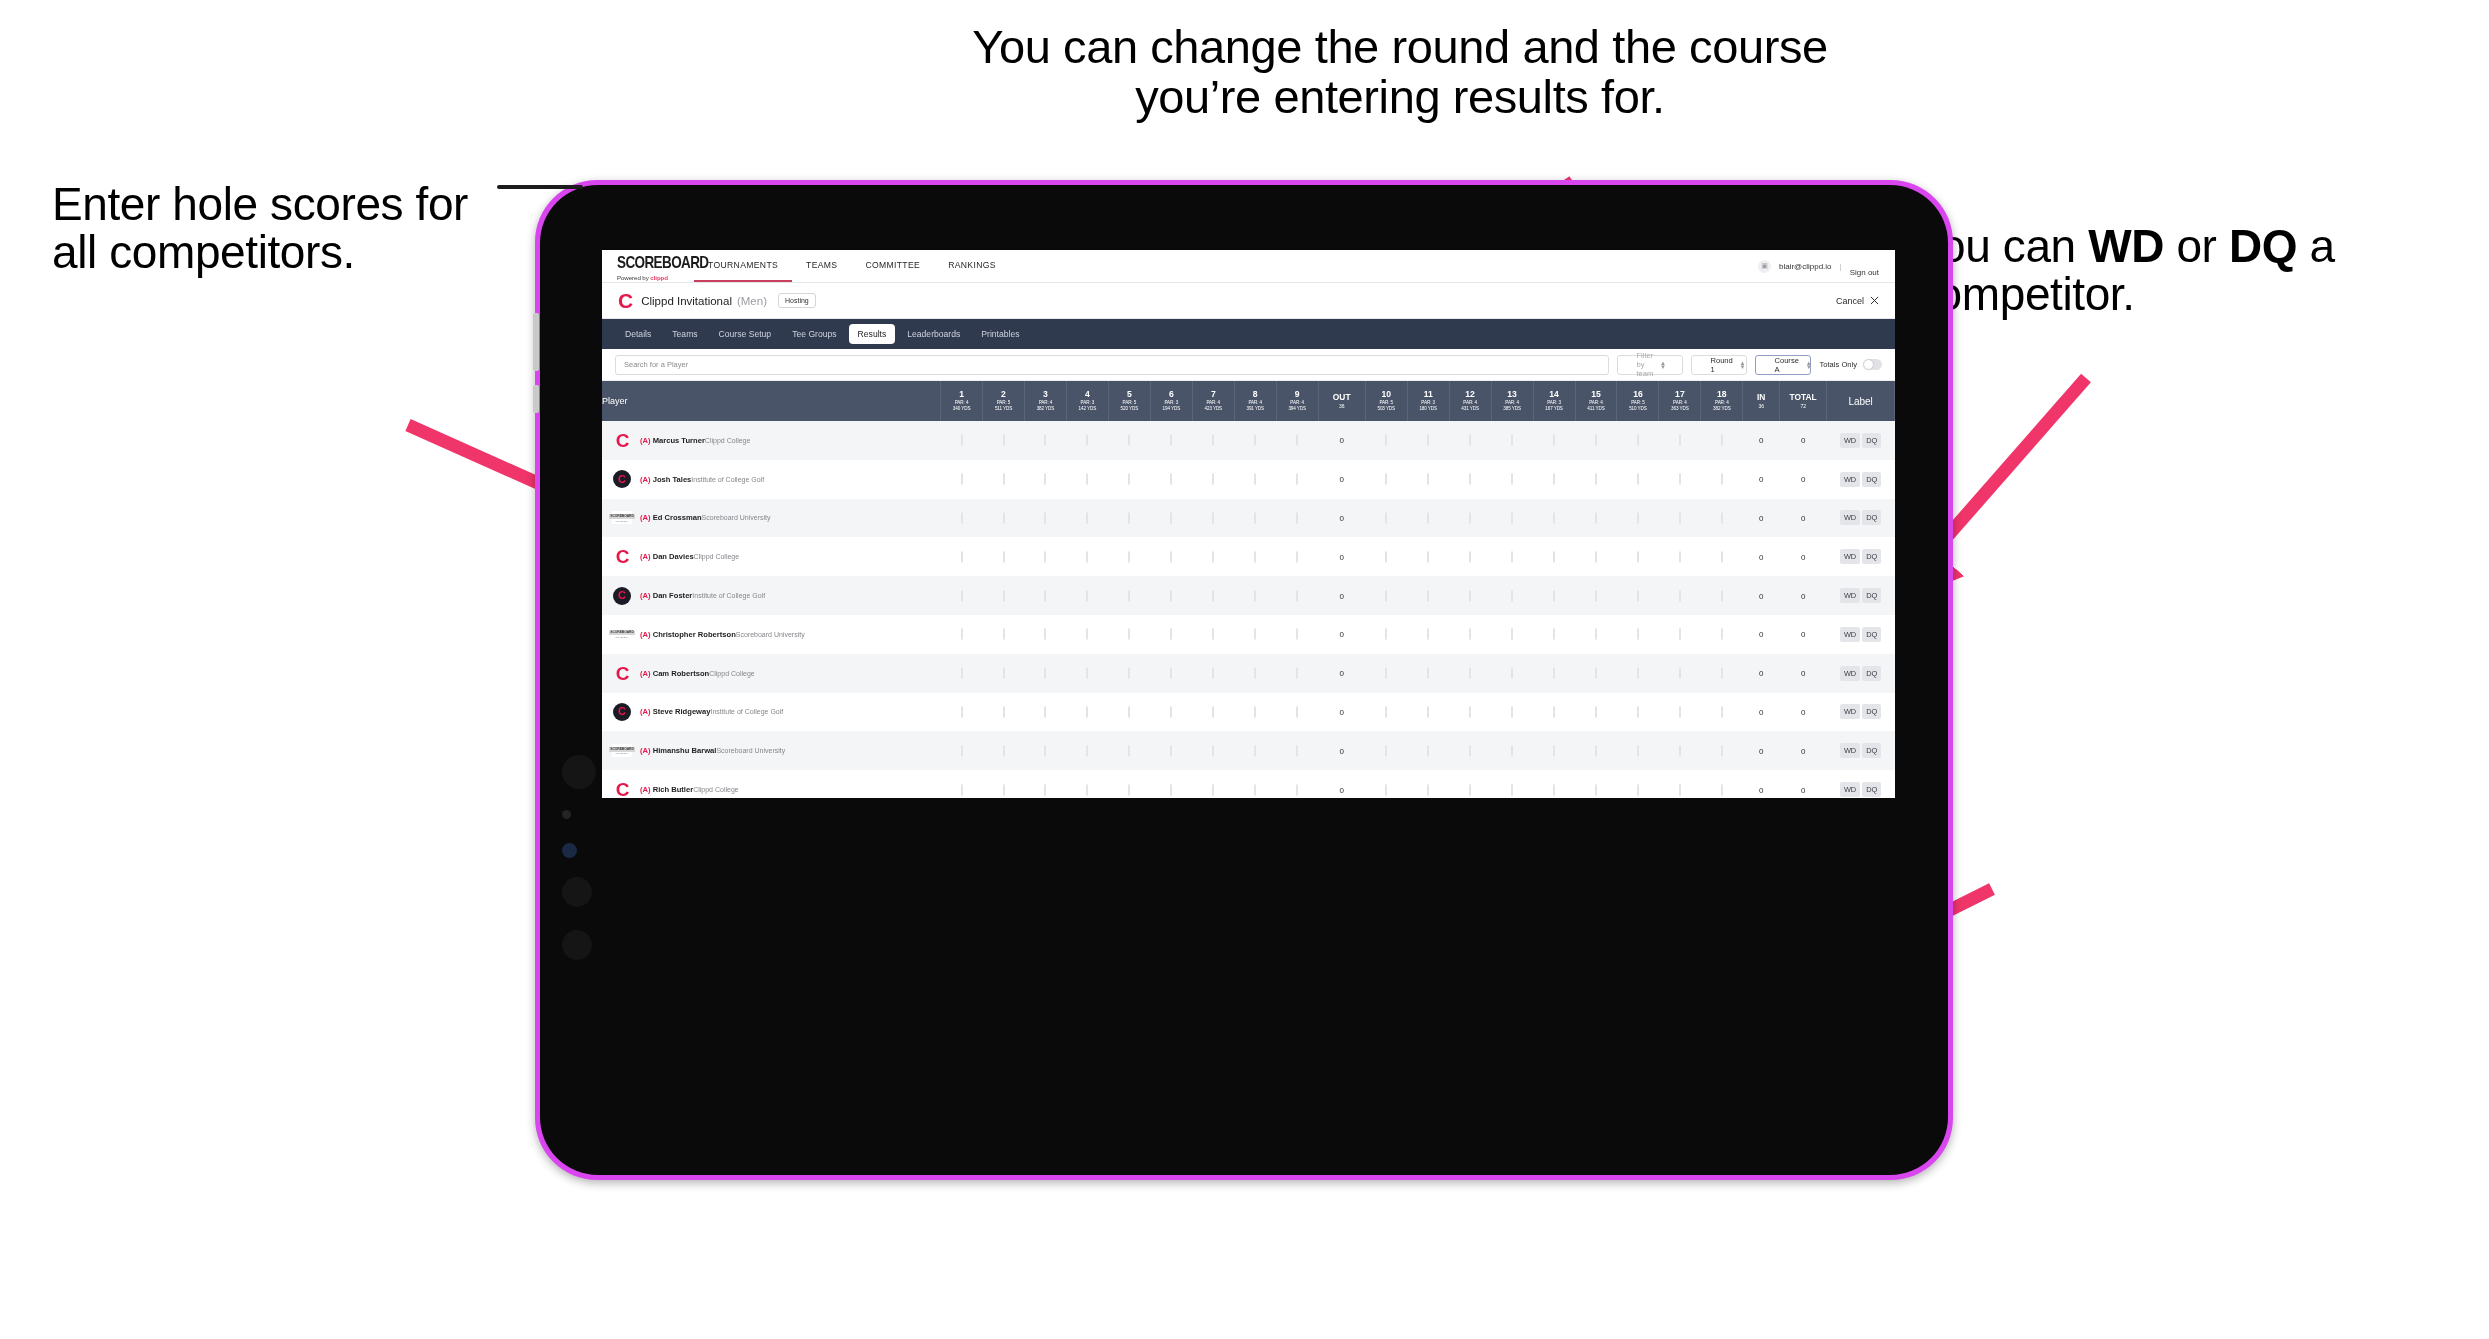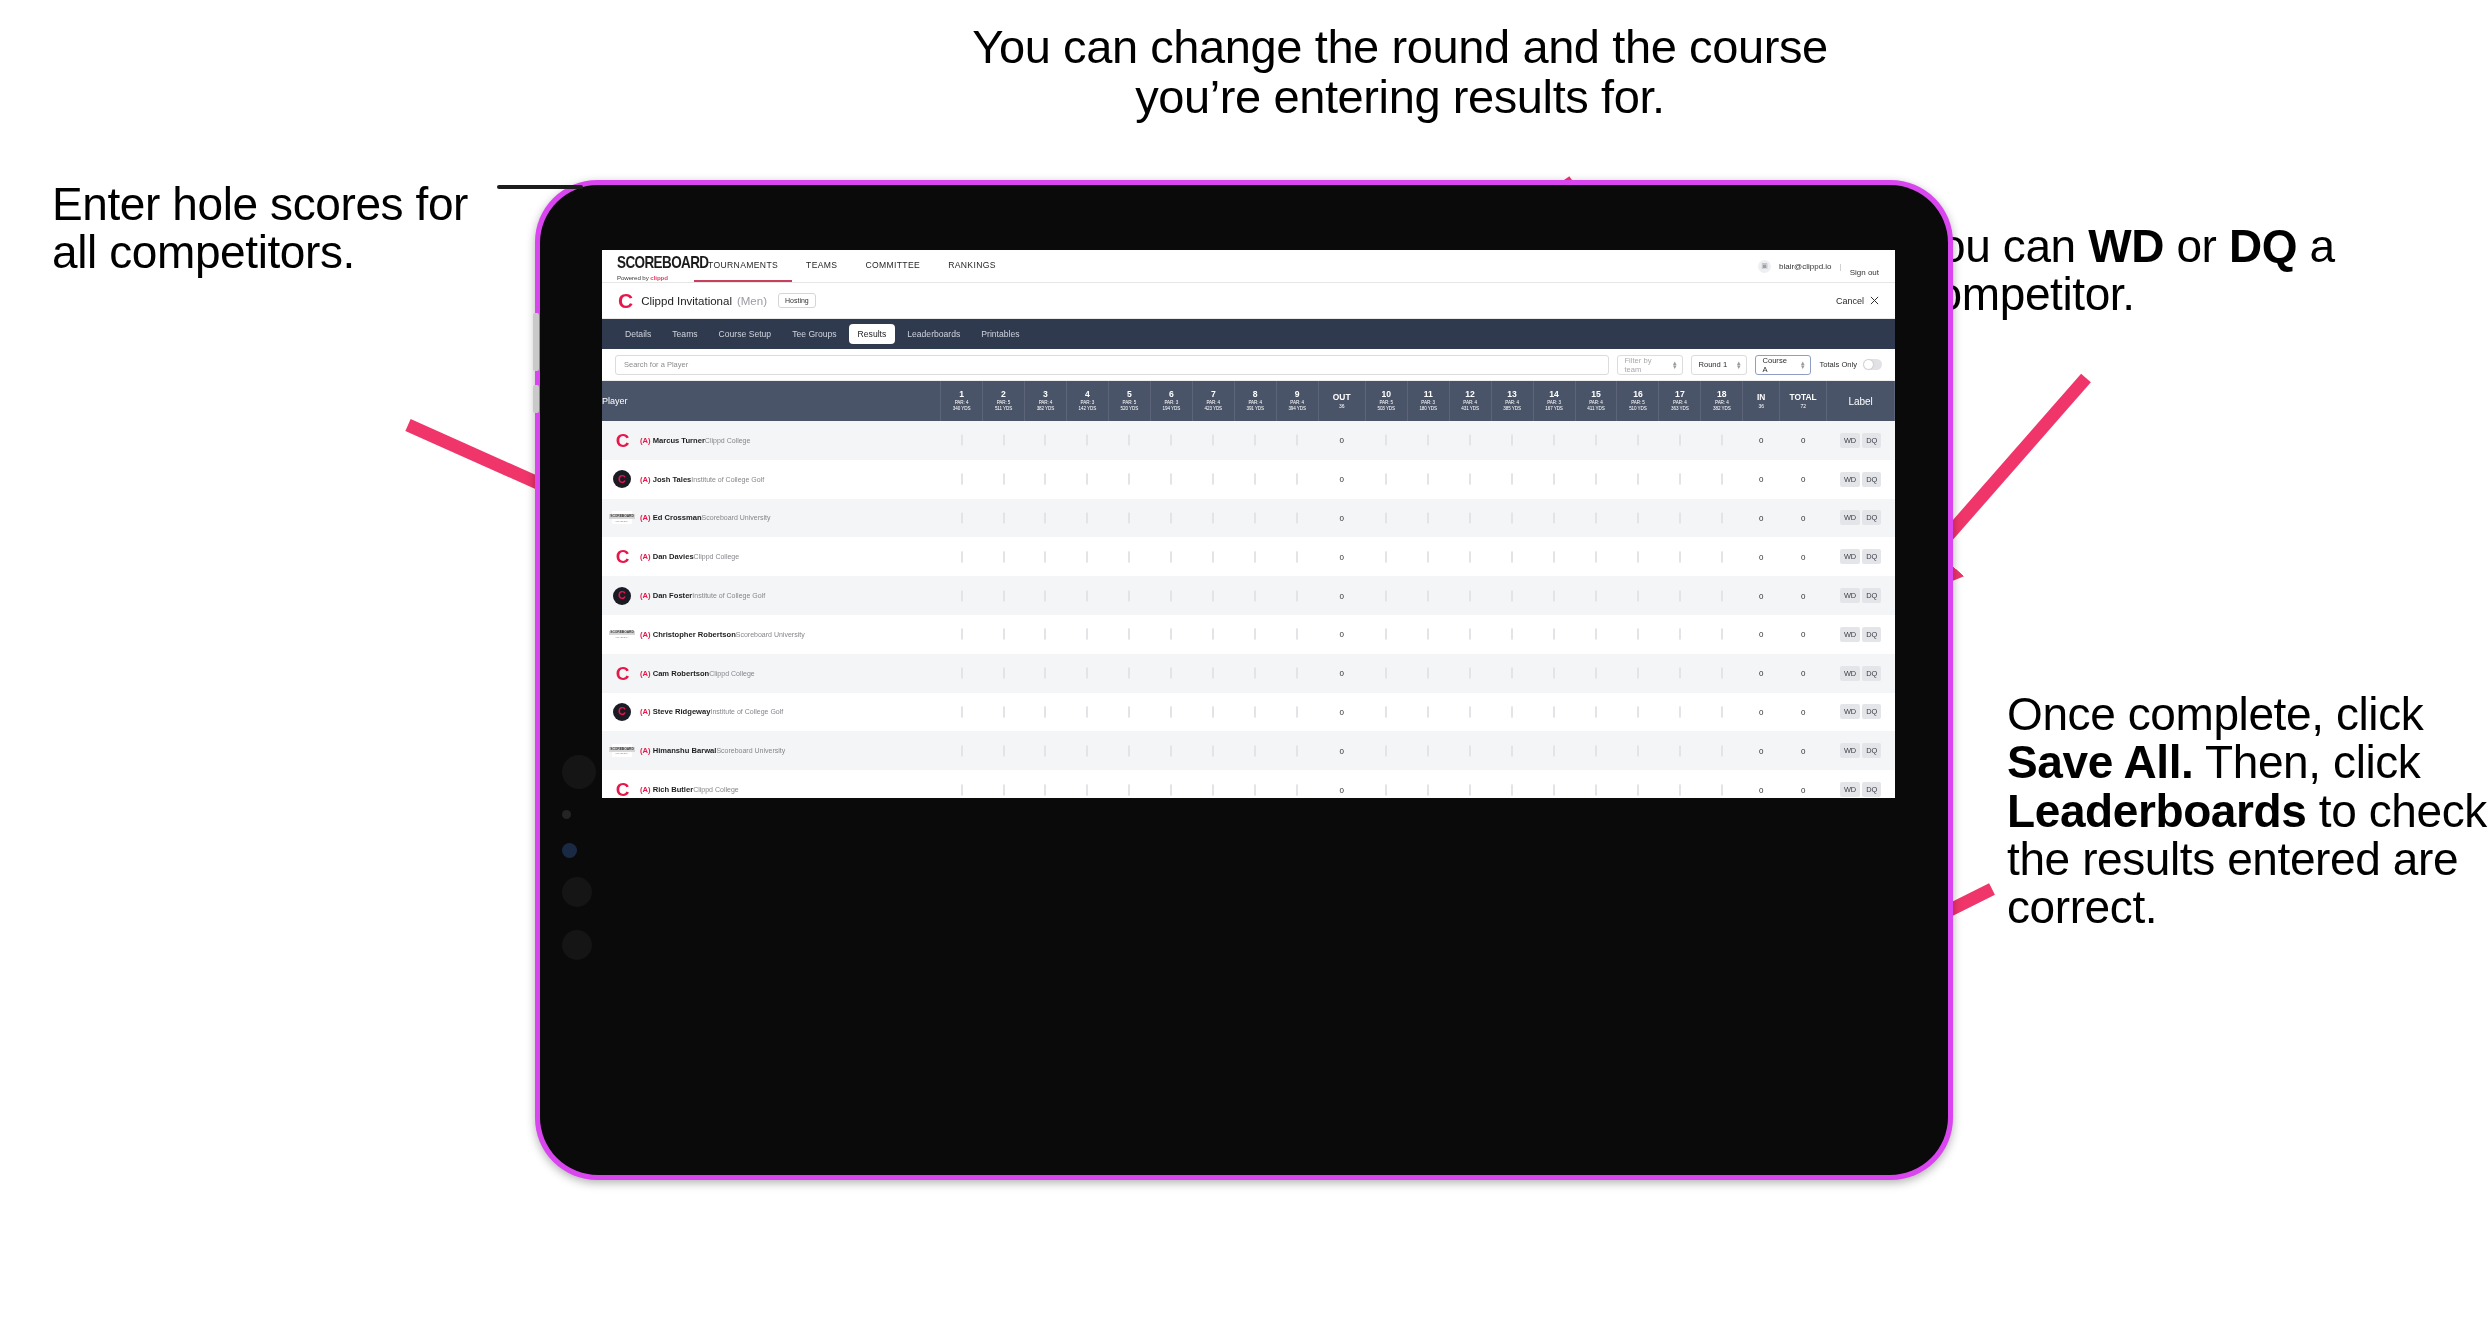--- a/index.html
+++ b/index.html
@@ -146,21 +146,21 @@
     height: 32px; background: #fff; display: flex; align-items: center;
     padding: 0 13px; gap: 8px; border-bottom: 1px solid #eeeeee;
   }
   .search-input {
     flex: 1; height: 20px; border: 1px solid #dcdcdc; border-radius: 3px;
     font-size: 7.5px; color: #8d8d8d; padding: 0 8px;
     display: flex; align-items: center; background: #fff;
   }
   .sel {
     height: 20px; border: 1px solid #dcdcdc; border-radius: 3px;
-    font-size: 7.6px; color: #2c2c2c; padding: 0 6px;
+    font-size: 7.6px; color: #2c2c2c; padding: 0 18px;
     display: flex; align-items: center; justify-content: space-between;
     background: #fff; gap: 8px; cursor: pointer;
   }
   .sel.muted { color: #a9a9ad; }
   .sel.focus { border-color: #8f9fc4; }
   #sel-team   { width: 66px; }
   #sel-round  { width: 56px; }
   #sel-course { width: 56px; }
   .stepper { display: flex; flex-direction: column; line-height: .55; font-size: 7px; color: #9a9a9a; }
   .toggle-wrap { display: flex; align-items: center; gap: 6px; font-size: 7.6px; color: #2d2d2d; }
@@ -236,21 +236,20 @@
 </head>
 <body>
 
 <div id="stage">
 
   <div class="callout" id="callout-top">You can change the round and the course you’re entering results for.</div>
   <div class="callout" id="callout-left">Enter hole scores for all competitors.</div>
 
   <div class="callout" id="callout-wddq"><span>You can </span><b>WD</b><span> or </span><b>DQ</b><span> a competitor.</span></div>
 
-  <div class="callout" id="callout-save"><span>Once complete, click </span><b>Save All.</b><span> Then, click </span><b>Leaderboards</b><span> to check the results entered are correct.</span></div>
 
   <svg class="arrow" style="left:1540px;top:170px;" width="250" height="270" viewBox="0 0 250 270">
     <defs>
         <marker id="ah1" markerWidth="6" markerHeight="6" refX="2.2" refY="3" orient="auto">
           <path d="M0,0 L6,3 L0,6 z" fill="#f0356b"></path>
         </marker>
       </defs>
     <line x1="24" y1="10" x2="176" y2="232" stroke="#f0356b" stroke-width="13" marker-end="url(#ah1)"></line>
   </svg>
 

